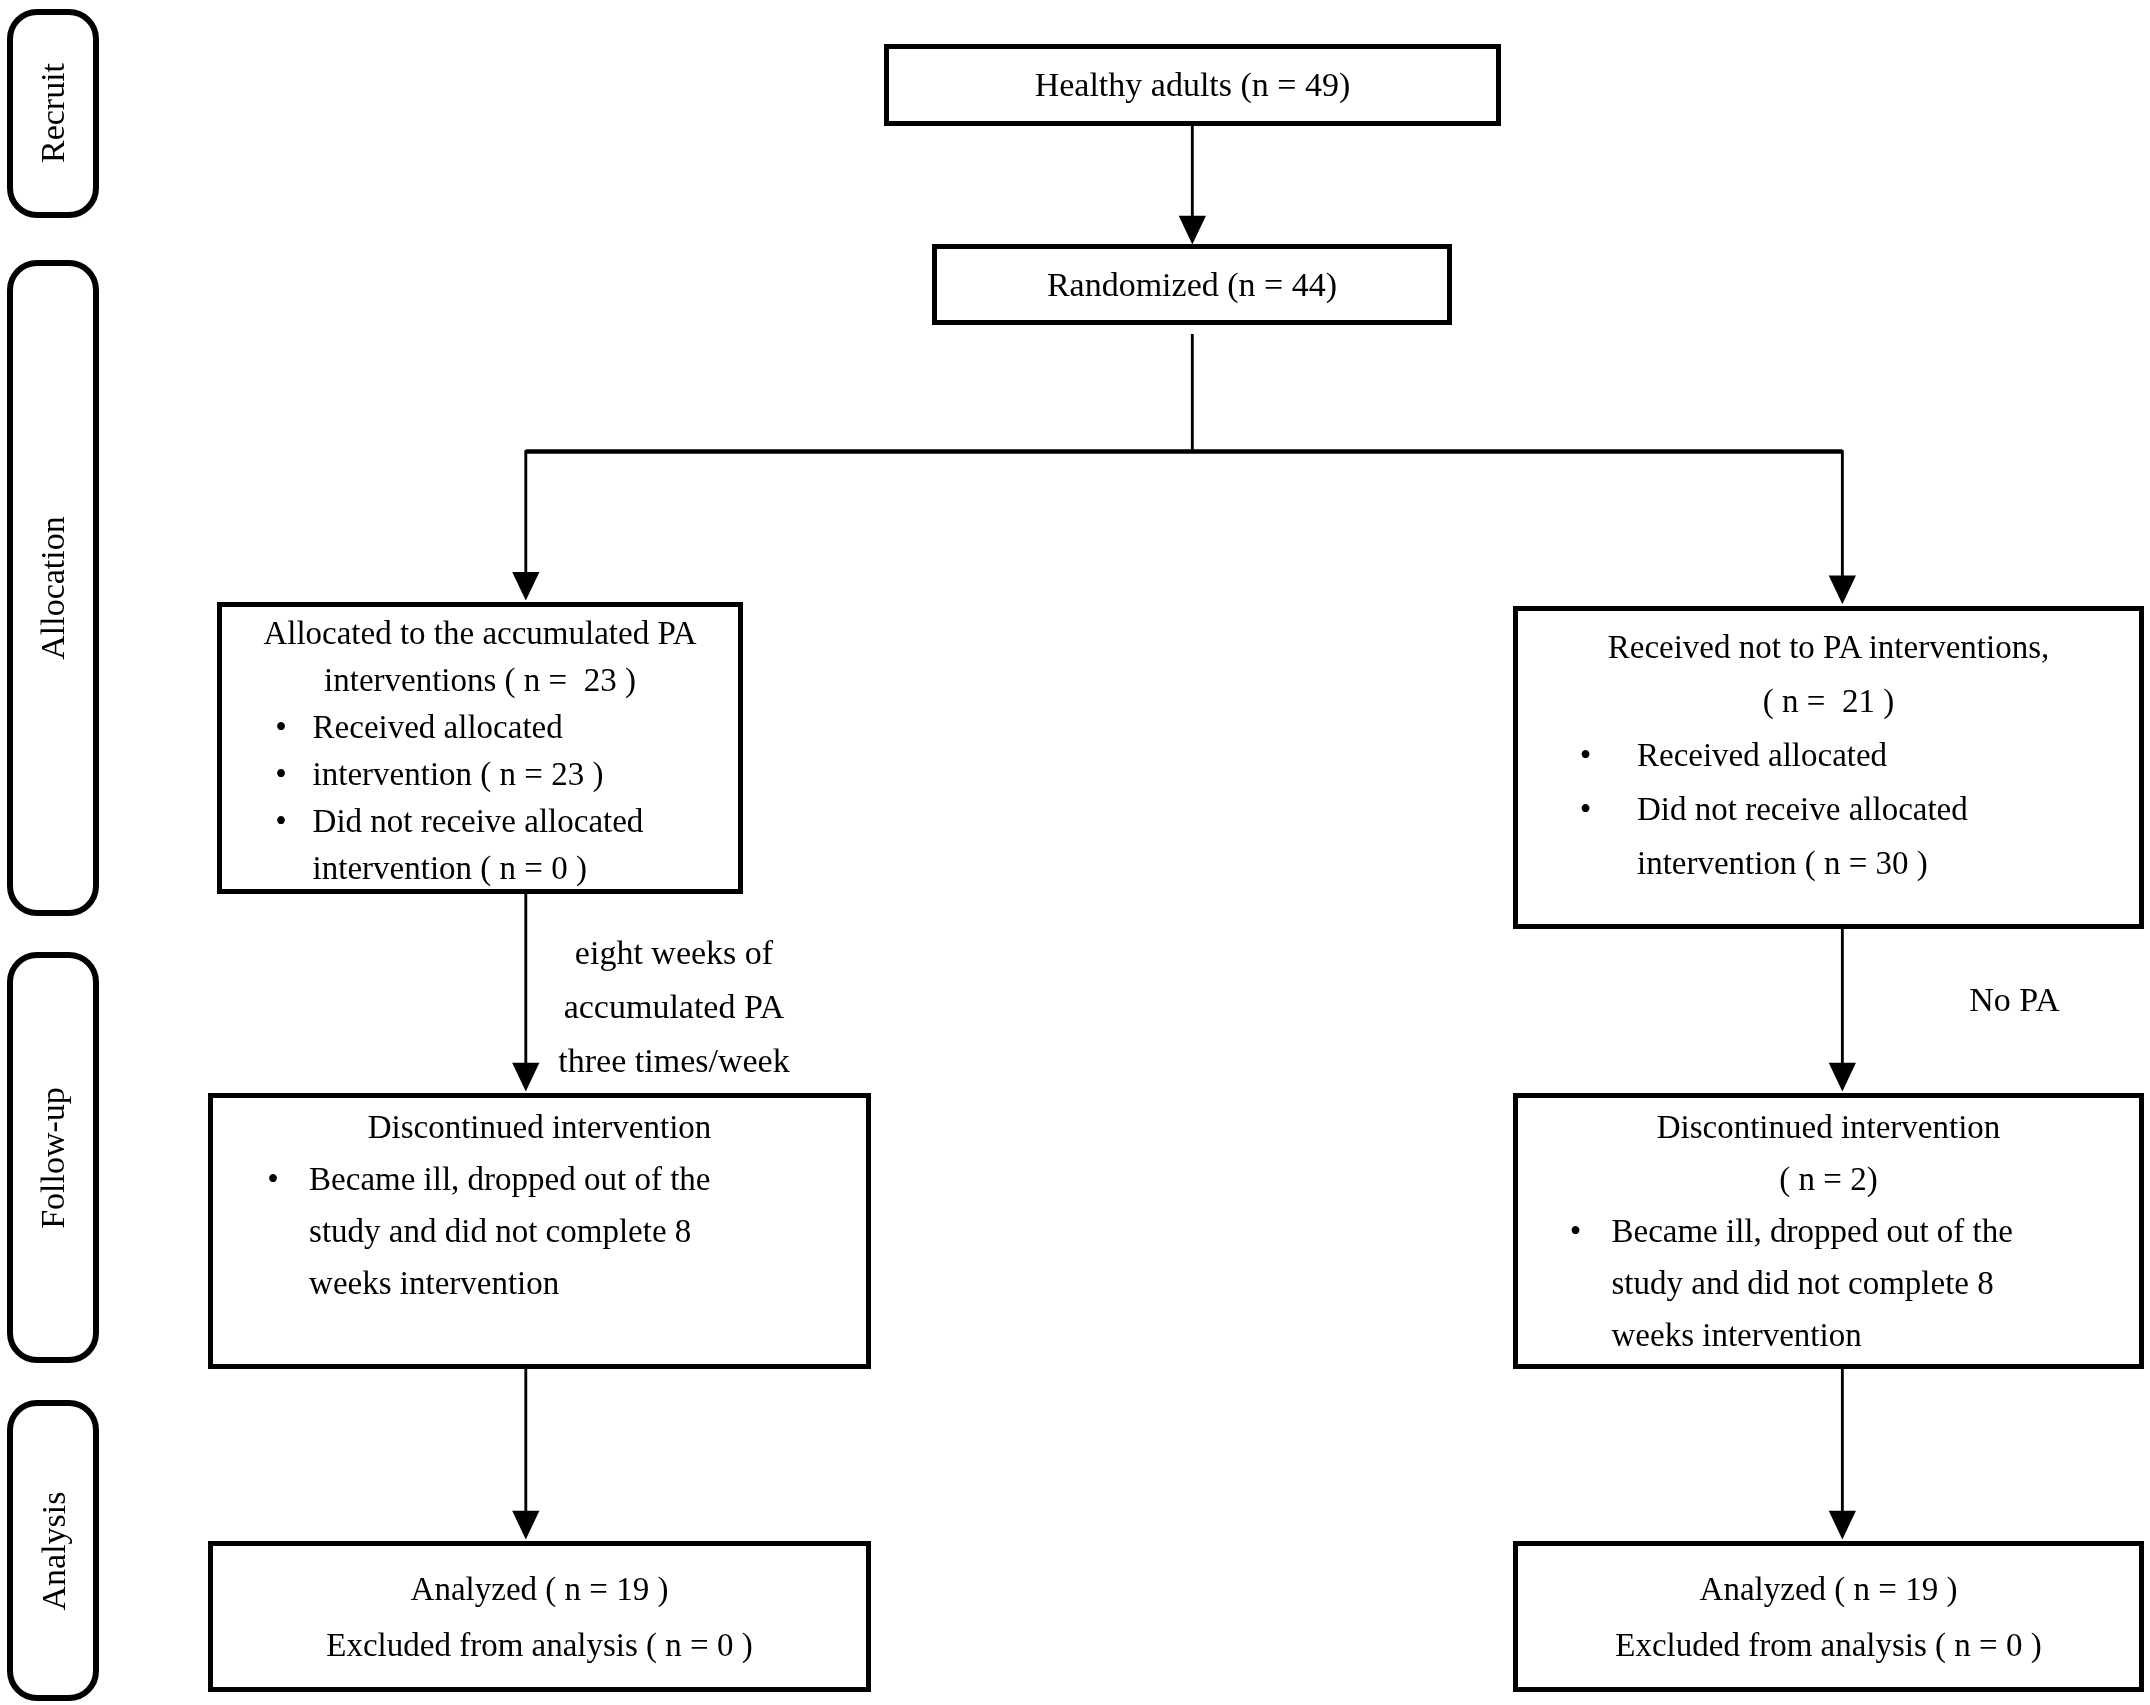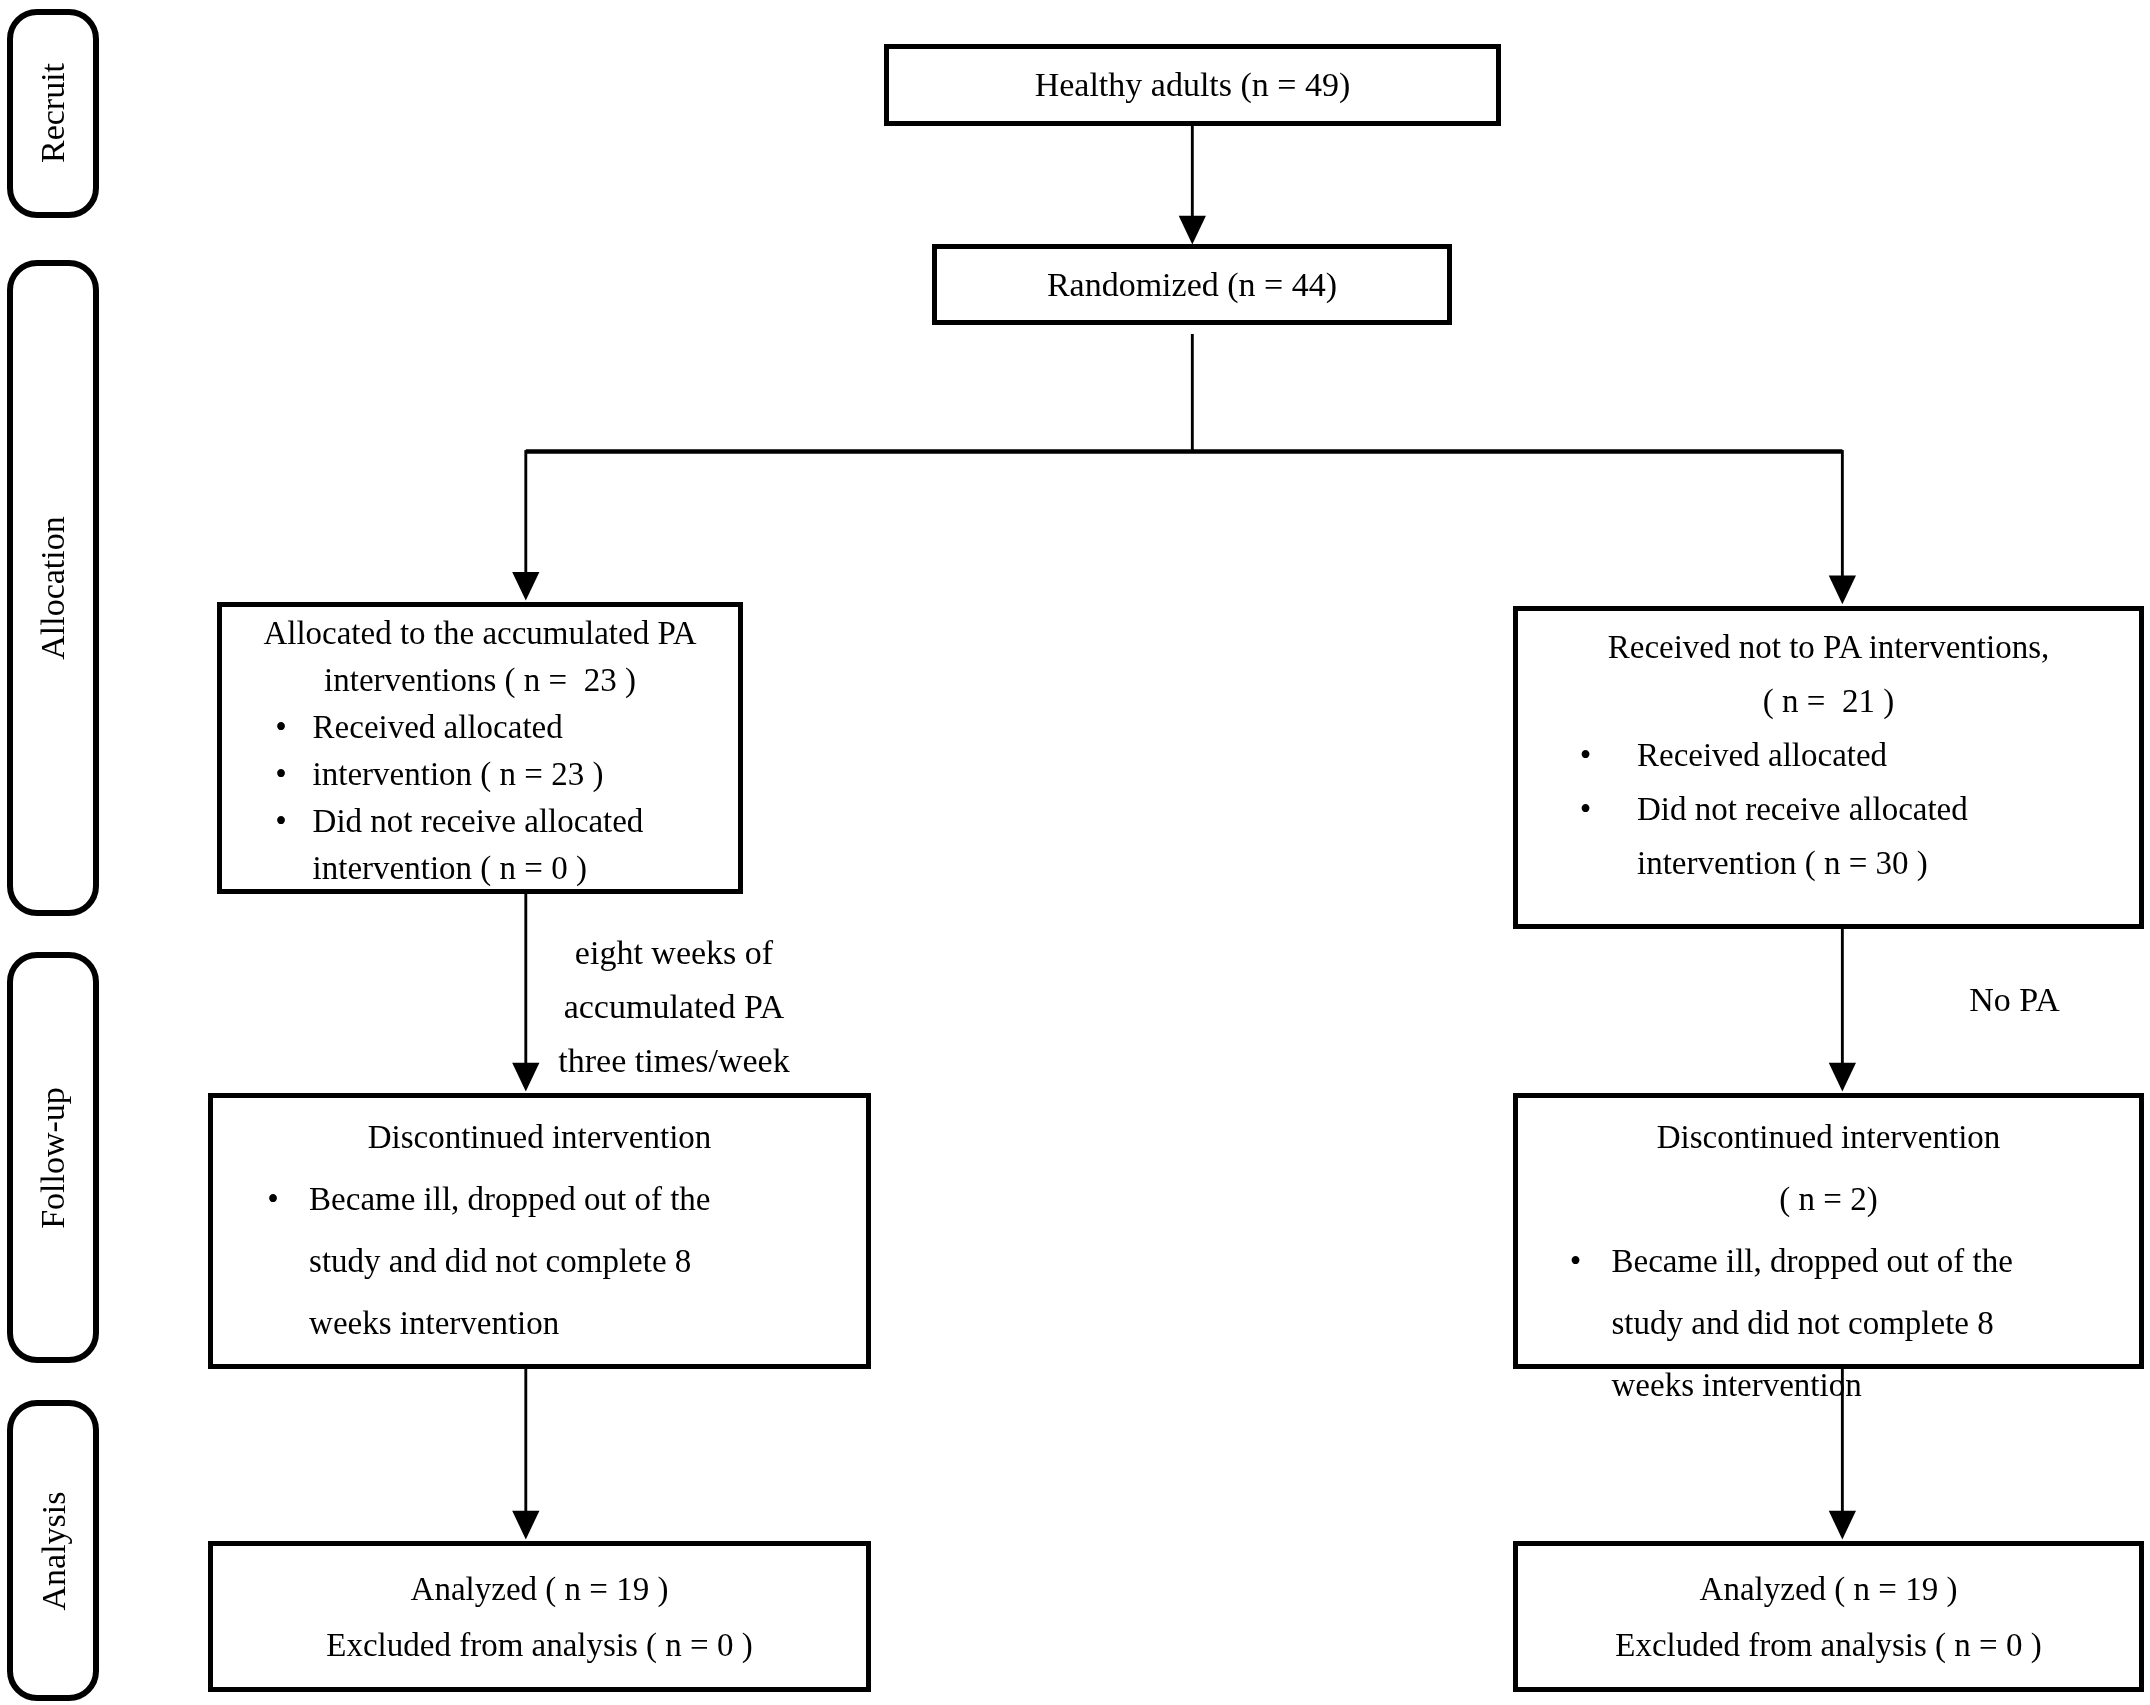--- a/index.html
+++ b/index.html
@@ -61,21 +61,21 @@
   #box-alloc-left .bullets { padding-left: 26px; }
   #box-alloc-left .bullet-lines { padding-left: 17px; }
 
   #box-alloc-right { left: 1513px; top: 606px;  width: 631px; height: 323px; padding: 8.6px 16px; }
   #box-alloc-right .line { line-height: 54px; }
   #box-alloc-right .bullets { padding-left: 37px; }
   #box-alloc-right .bullet-lines { padding-left: 37px; }
 
   #box-followup-left  { left: 208px;  top: 1093px; width: 663px; height: 276px; padding: 2.9px 18.6px; }
   #box-followup-right { left: 1513px; top: 1093px; width: 631px; height: 276px; padding: 2.9px 16px; }
-  .followup .line { line-height: 52px; margin-top: 10px; }
+  .followup .line { line-height: 52px; }
   .followup .bullets { padding-left: 27px; }
   .followup .bullet-lines { padding-left: 21.5px; }
 
   #box-analysis-left  { left: 208px;  top: 1541px; width: 663px; height: 151px; }
   #box-analysis-right { left: 1513px; top: 1541px; width: 631px; height: 151px; }
   .analysis .line { line-height: 56px; }
 
   
   #stage-recruit    { left: 7.2px; top: 8.6px;   width: 92px; height: 209px; }
   #stage-allocation { left: 7.2px; top: 260px;  width: 92px; height: 656px; }

